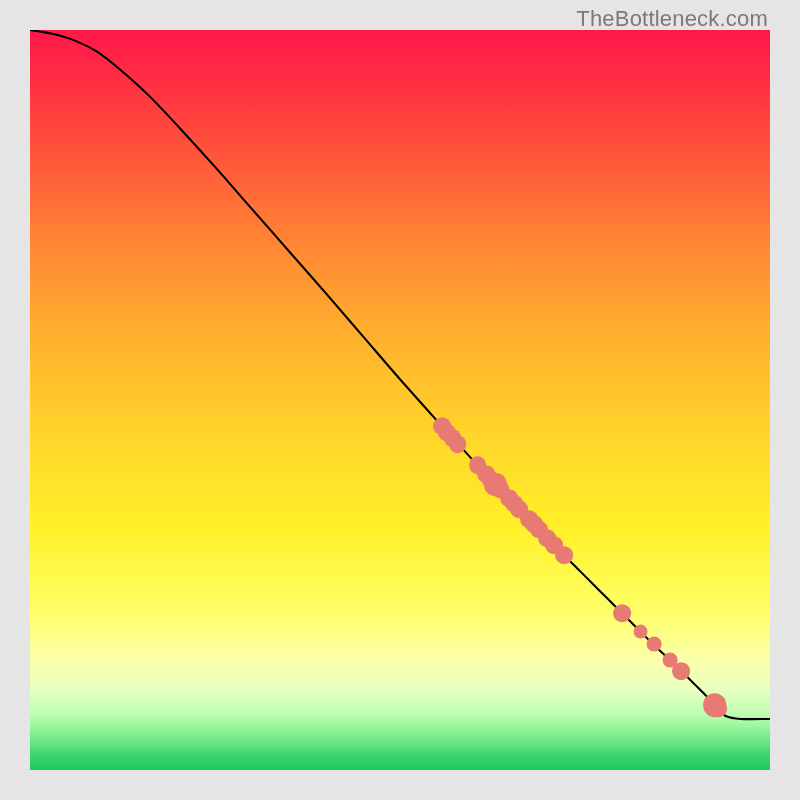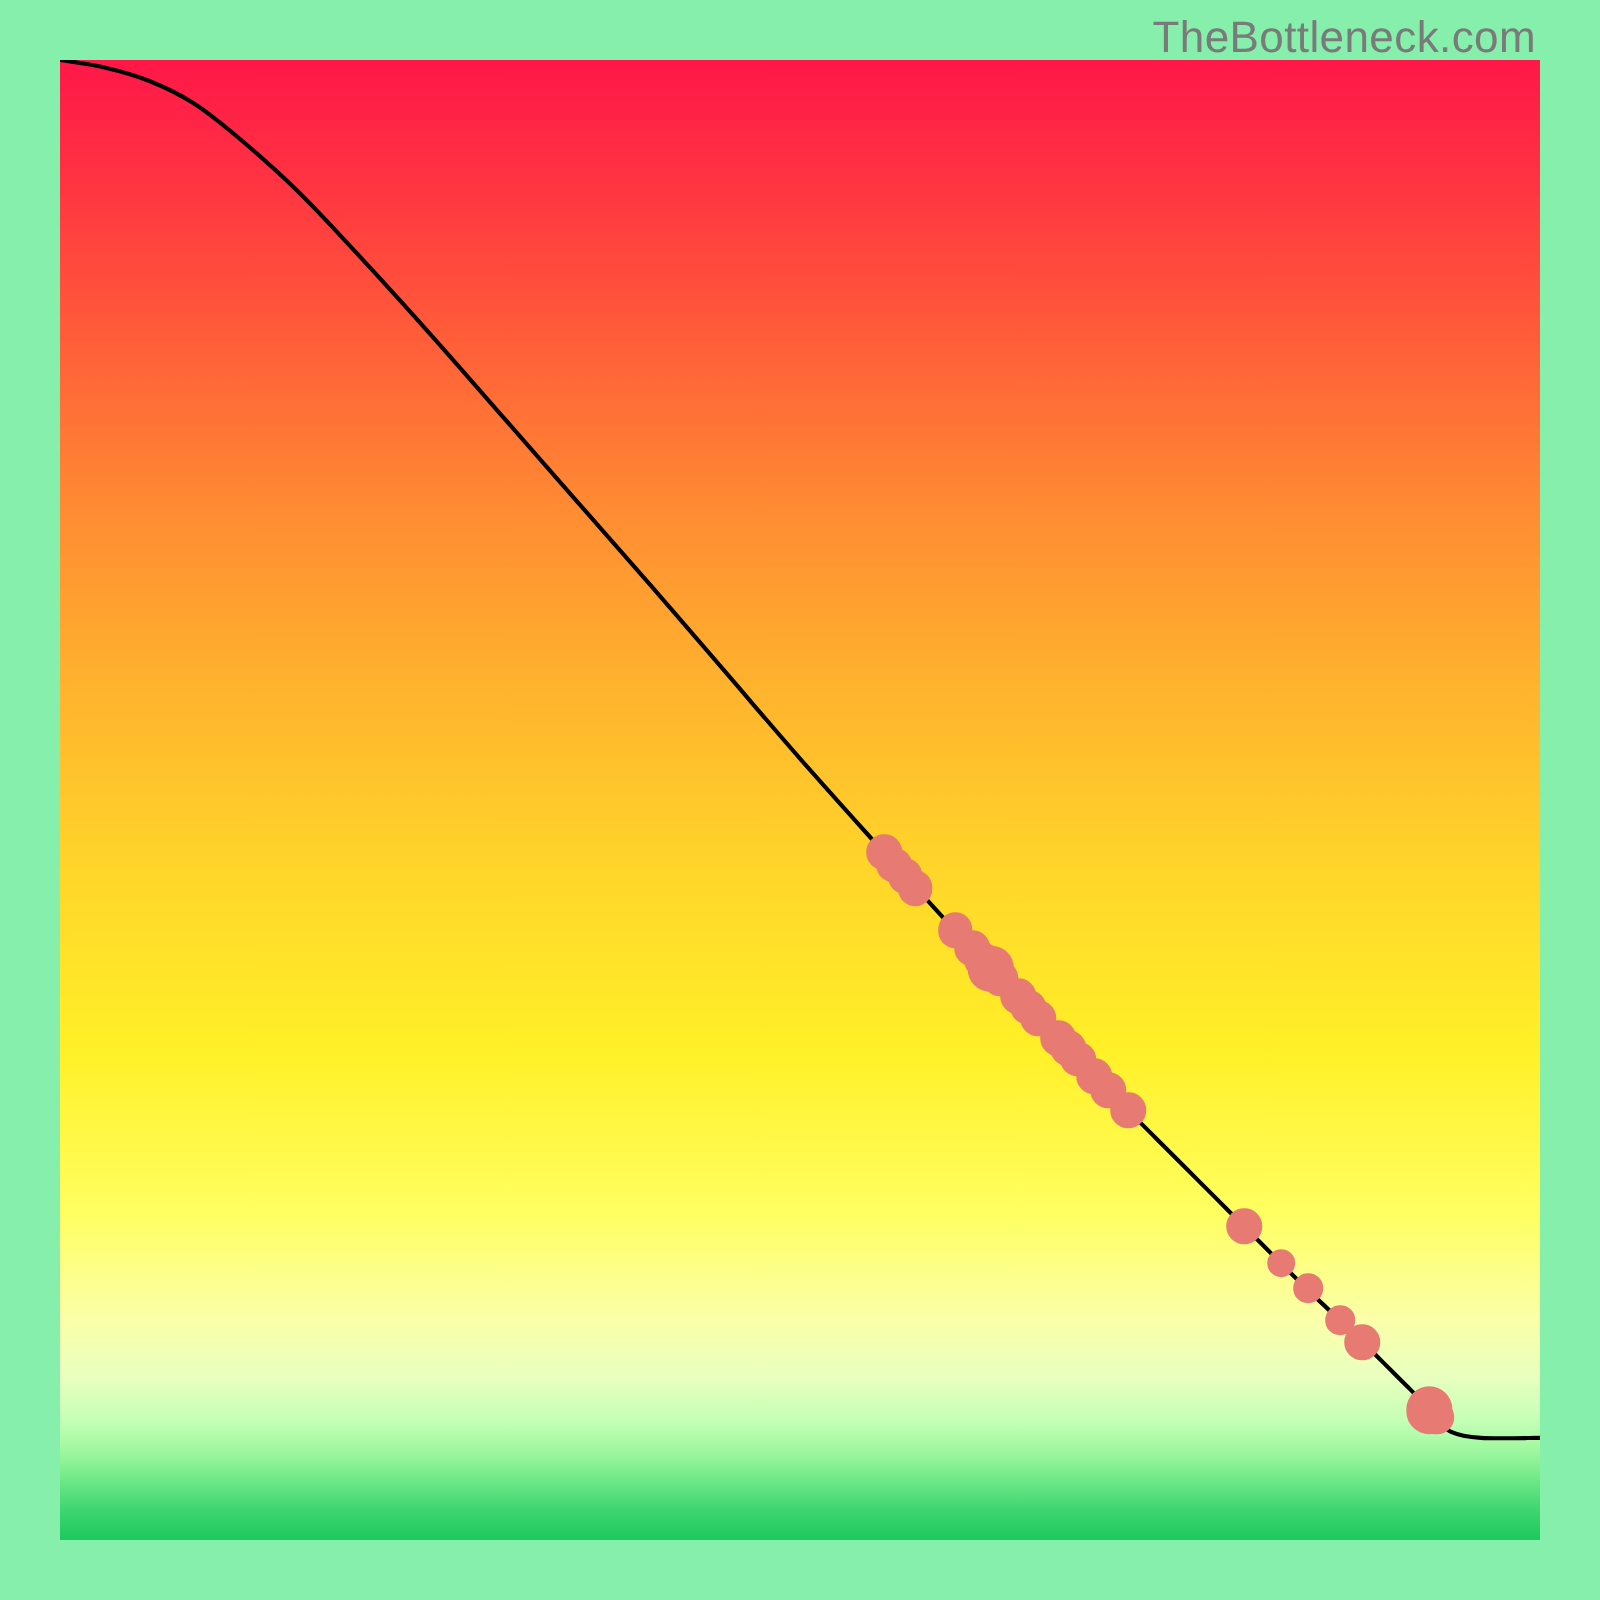--- a/index.html
+++ b/index.html
@@ -8,21 +8,21 @@
     width: 800px;
     height: 800px;
     overflow: hidden;
     background: #000;
     font-family: Arial, Helvetica, sans-serif;
   }
   .stage {
     position: relative;
     width: 800px;
     height: 800px;
-    background: #86efac;
+    background: #e5e5e5;
   }
   .plot {
     position: absolute;
     left: 30px;
     top: 30px;
     width: 740px;
     height: 740px;
     overflow: hidden;
   }
   .gradient {

